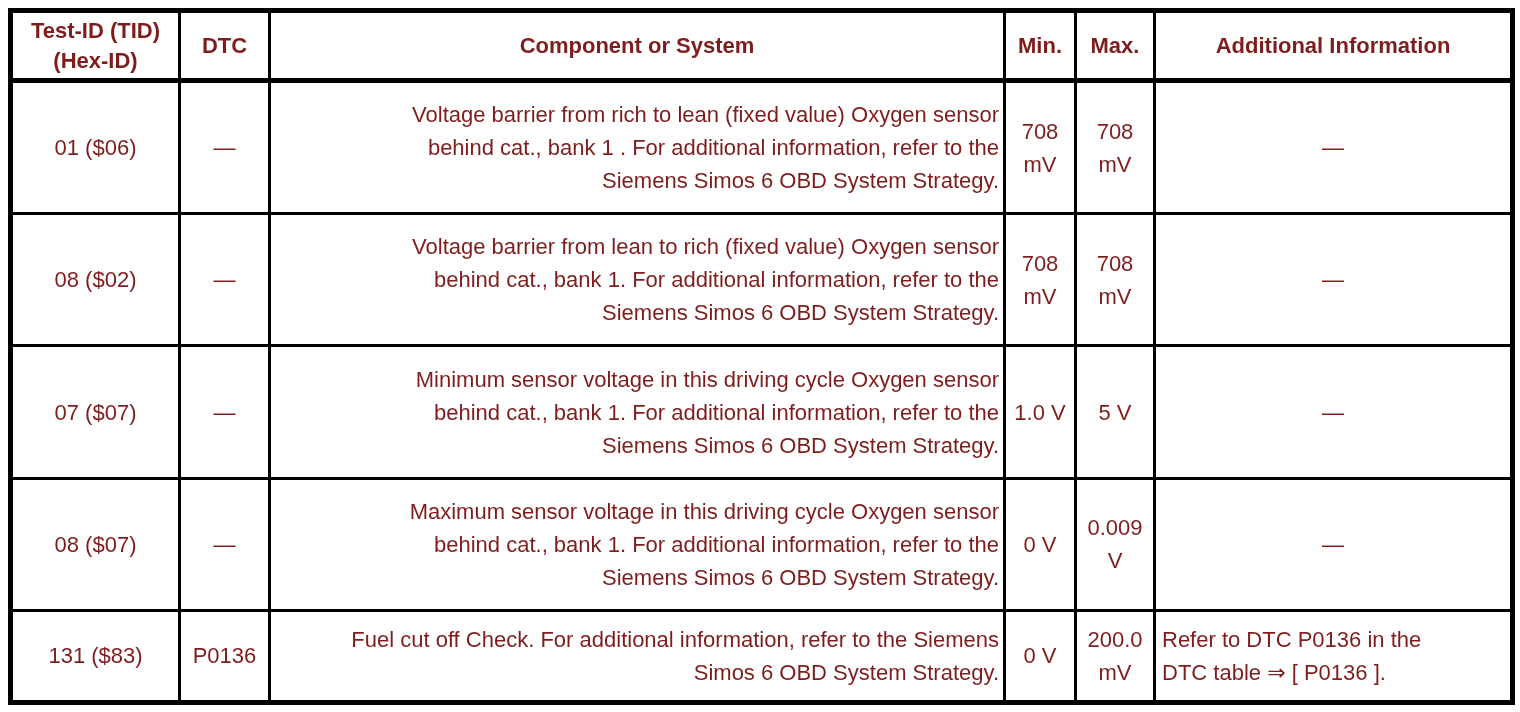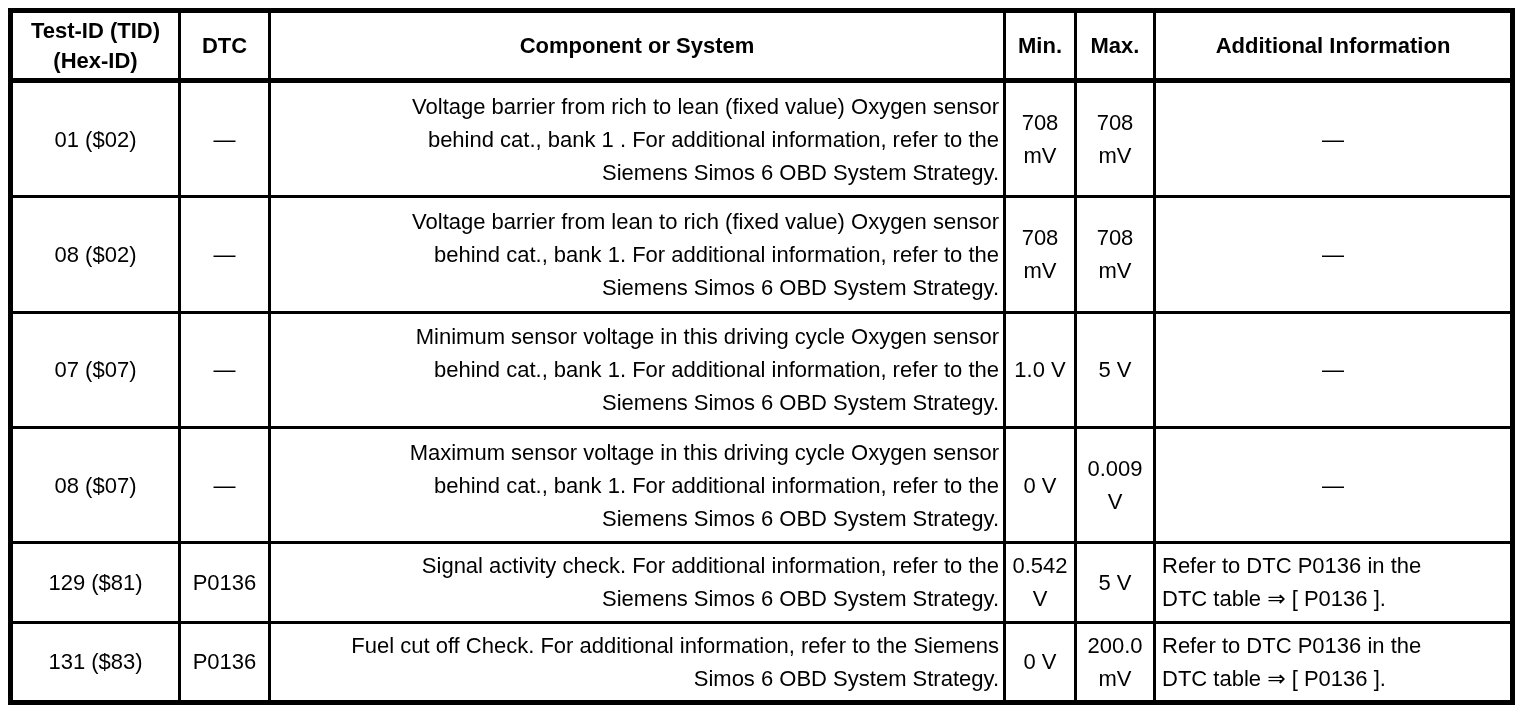--- a/index.html
+++ b/index.html
@@ -7,21 +7,21 @@
     padding: 0;
     width: 1520px;
     height: 712px;
     background: #ffffff;
     overflow: hidden;
   }
   .page {
     width: 1520px;
     height: 712px;
     font-family: "Liberation Sans", "DejaVu Sans", sans-serif;
-    color: #000000;
+    color: #7f1d1d;
     box-sizing: border-box;
     padding: 8px 16px 0 8px;
   }
   table.diag {
     border-collapse: collapse;
     table-layout: fixed;
     width: 1502px;
     height: 697px;
     border: 5px solid #000000;
   }
@@ -75,21 +75,21 @@
 (Hex-ID)</th>
         <th>DTC</th>
         <th>Component or System</th>
         <th>Min.</th>
         <th>Max.</th>
         <th>Additional Information</th>
       </tr>
     </thead>
     <tbody>
       <tr style="height:102px">
-        <td class="cell-tid">01 ($02)</td>
+        <td class="cell-tid">01 ($06)</td>
         <td class="cell-dtc">—</td>
         <td class="cell-component">Voltage barrier from rich to lean (fixed value) Oxygen sensor
 behind cat., bank 1 . For additional information, refer to the
 Siemens Simos 6 OBD System Strategy.</td>
         <td class="cell-min">708
 mV</td>
         <td class="cell-max">708
 mV</td>
         <td class="cell-info">—</td>
       </tr>
@@ -120,31 +120,20 @@
         <td class="cell-dtc">—</td>
         <td class="cell-component">Maximum sensor voltage in this driving cycle Oxygen sensor
 behind cat., bank 1. For additional information, refer to the
 Siemens Simos 6 OBD System Strategy.</td>
         <td class="cell-min">0 V</td>
         <td class="cell-max">0.009
 V</td>
         <td class="cell-info">—</td>
       </tr>
       <tr style="height:72px">
-        <td class="cell-tid">129 ($81)</td>
-        <td class="cell-dtc">P0136</td>
-        <td class="cell-component">Signal activity check. For additional information, refer to the
-Siemens Simos 6 OBD System Strategy.</td>
-        <td class="cell-min">0.542
-V</td>
-        <td class="cell-max">5 V</td>
-        <td class="cell-info cell-info-text">Refer to DTC P0136 in the
-DTC table ⇒ [ P0136 ].</td>
-      </tr>
-      <tr style="height:72px">
         <td class="cell-tid">131 ($83)</td>
         <td class="cell-dtc">P0136</td>
         <td class="cell-component">Fuel cut off Check. For additional information, refer to the Siemens
 Simos 6 OBD System Strategy.</td>
         <td class="cell-min">0 V</td>
         <td class="cell-max">200.0
 mV</td>
         <td class="cell-info cell-info-text">Refer to DTC P0136 in the
 DTC table ⇒ [ P0136 ].</td>
       </tr>

